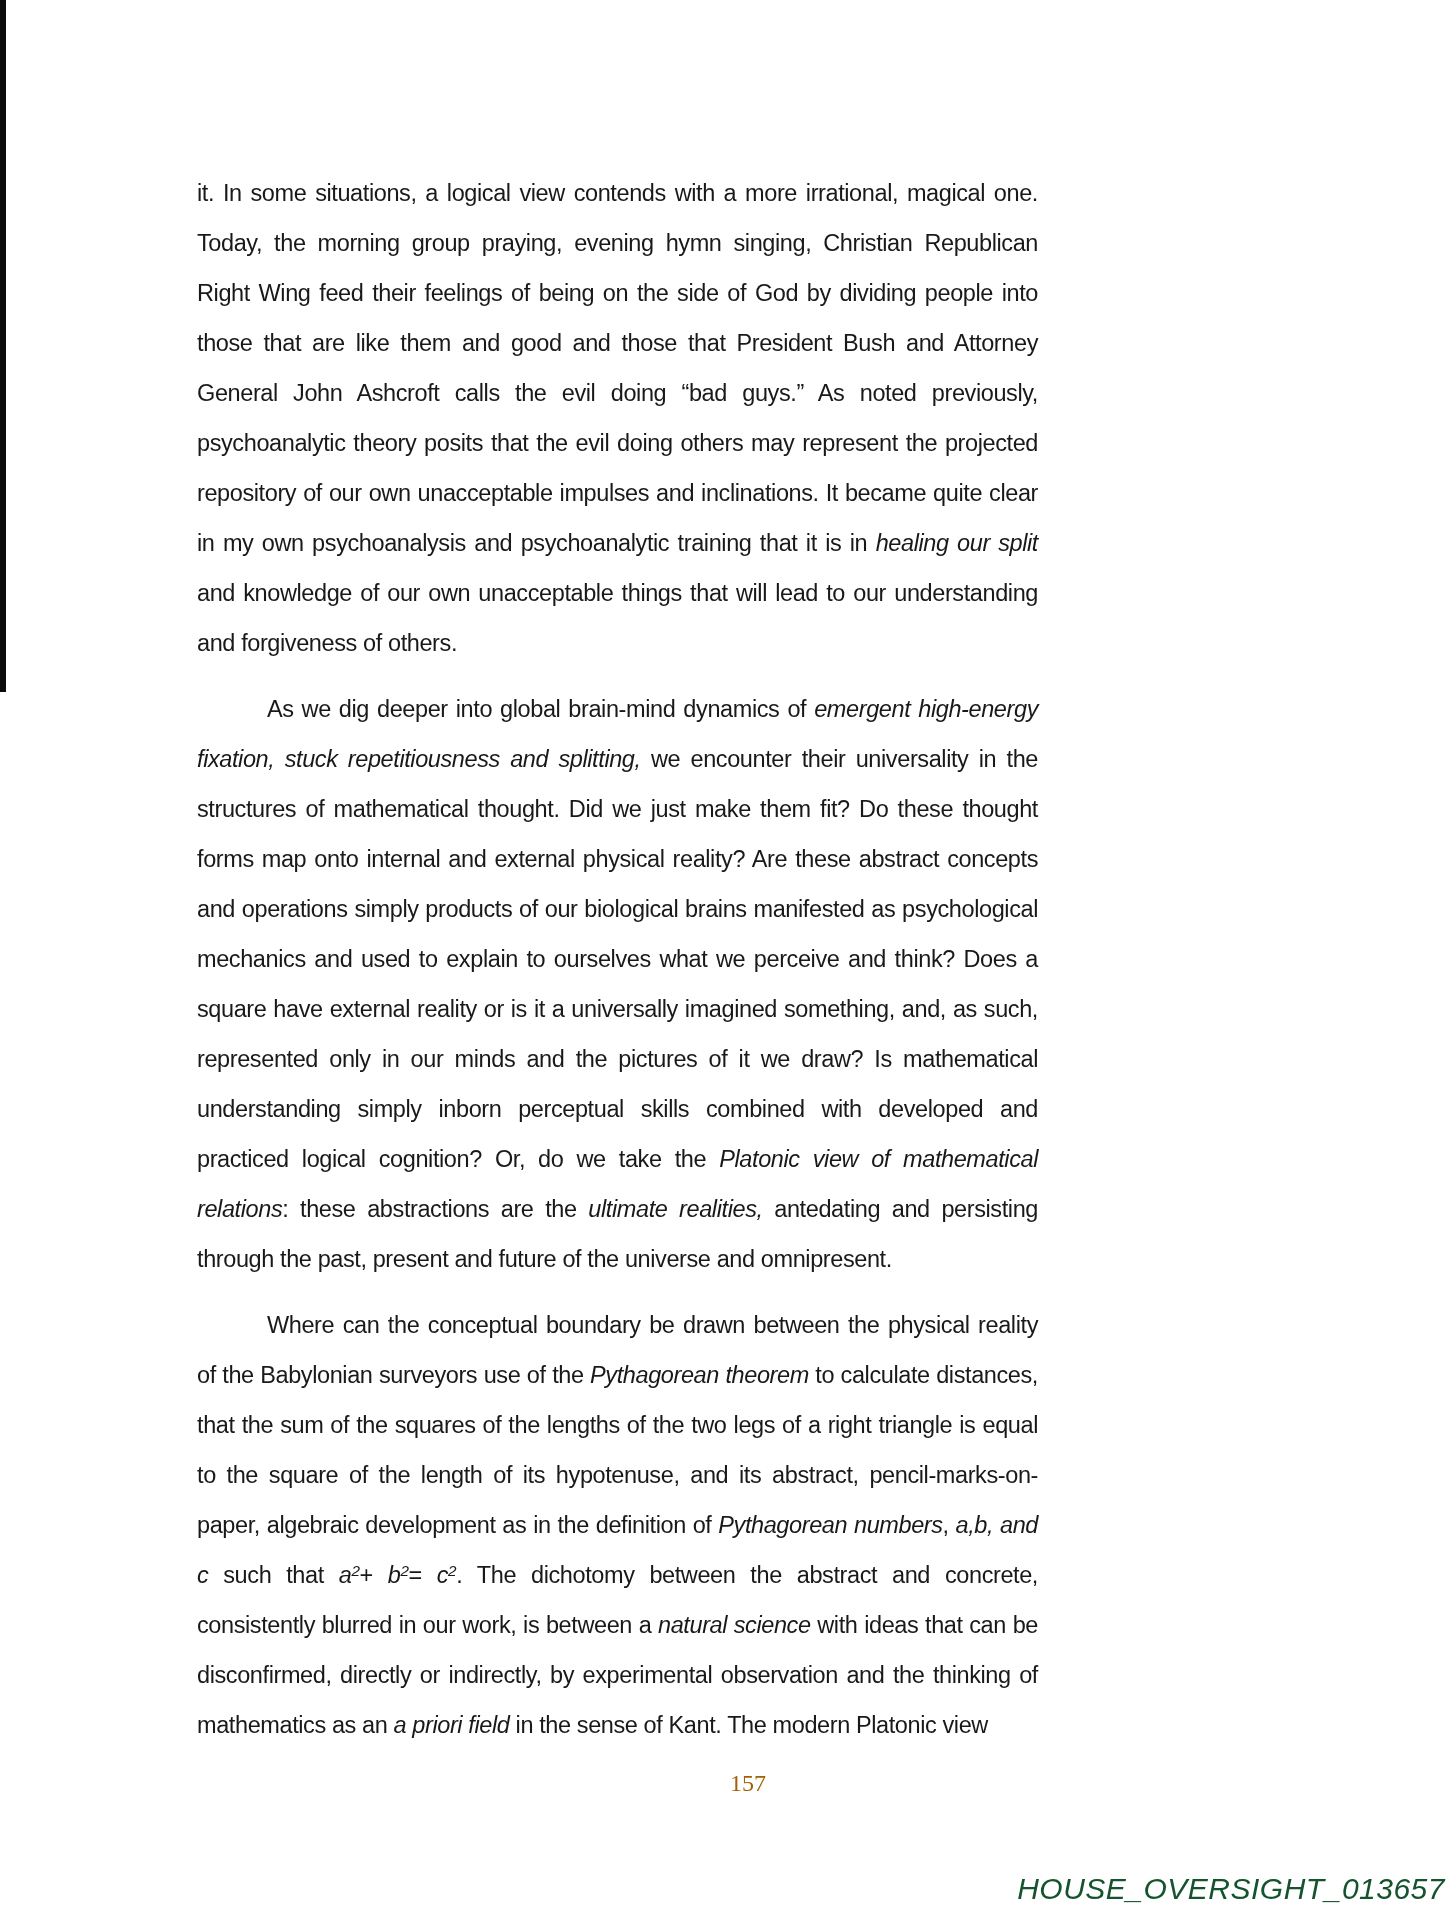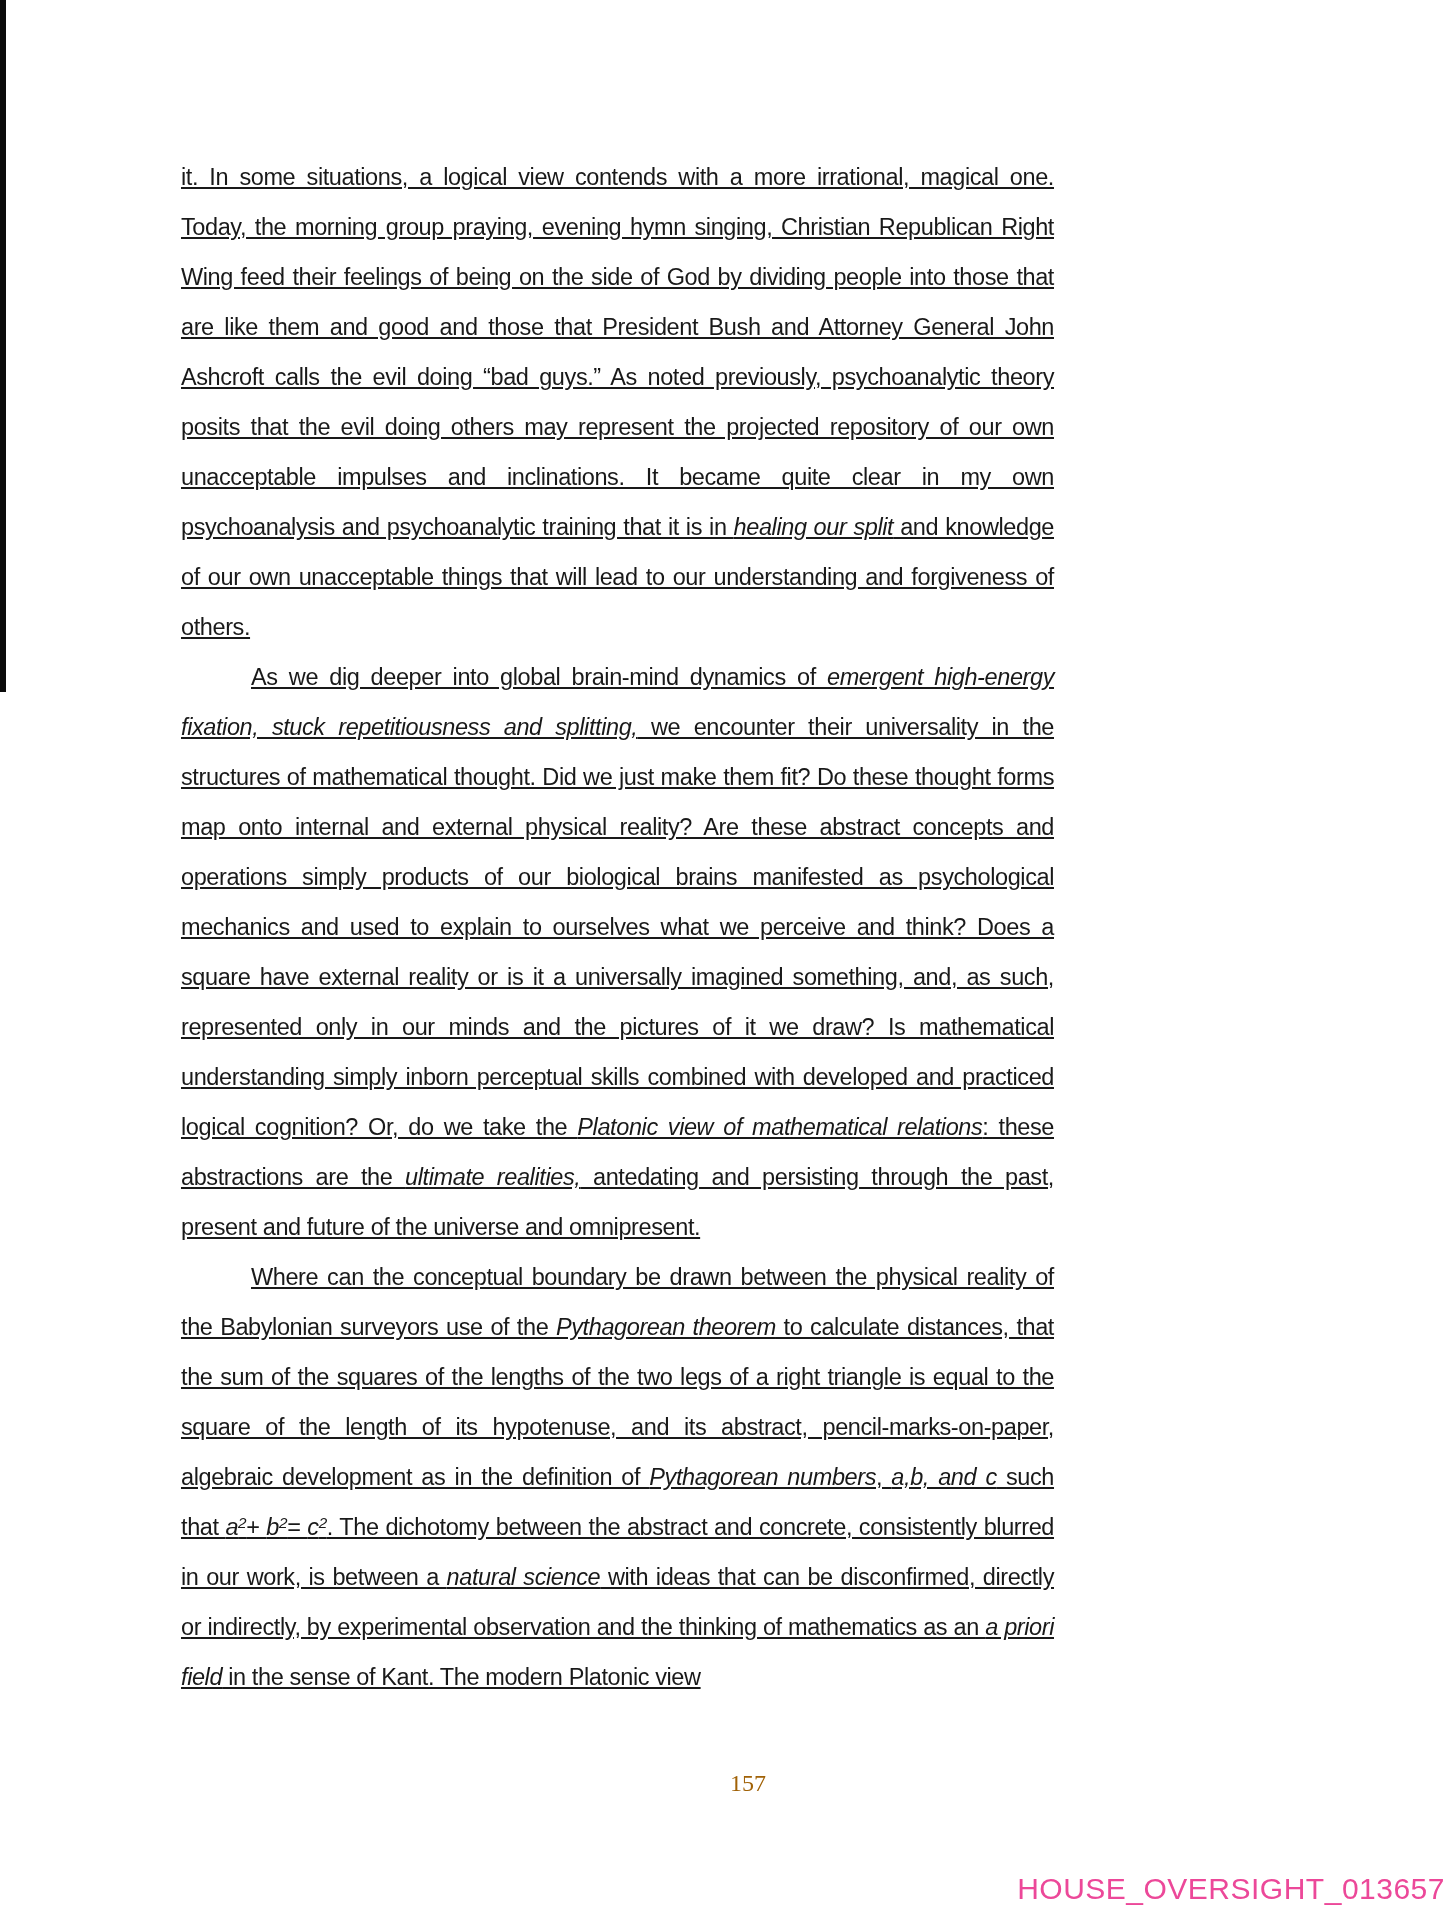--- a/index.html
+++ b/index.html
@@ -29,23 +29,22 @@
     top: 152px;
     width: 873px;
     font-family: "Liberation Sans", sans-serif;
     font-size: 23.5px;
     letter-spacing: -0.4px;
     line-height: 50px;
     color: #191919;
     text-align: justify;
   }
   .text-block p {
-    margin: 0;
+    margin: 16px;
     padding: 0;
-    text-decoration: underline;
   }
   .text-block p.indent {
     text-indent: 70px;
   }
   .it {
     font-style: italic;
   }
   .sup {
     position: relative;
     top: -0.48em;
@@ -60,22 +59,23 @@
     font-size: 24px;
     color: #a16207;
   }
   .stamp {
     position: absolute;
     right: 8px;
     top: 1872px;
     font-family: "Liberation Sans", sans-serif;
     font-size: 30px;
     letter-spacing: 0.5px;
-    color: #ec4899;
+    color: #14532d;
     white-space: nowrap;
+    font-style: italic;
   }
 </style>
 </head>
 <body>
 
 <div class="page">
   <div class="scan-bar"></div>
   <main class="text-block">
       <p><span>it. In some situations, a logical view contends with a more irrational, magical one. Today, the morning group praying, evening hymn singing, Christian Republican Right Wing feed their feelings of being on the side of God by dividing people into those that are like them and good and those that President Bush and Attorney General John Ashcroft calls the evil doing “bad guys.” As noted previously, psychoanalytic theory posits that the evil doing others may represent the projected repository of our own unacceptable impulses and inclinations. It became quite clear in my own psychoanalysis and psychoanalytic training that it is in </span><span class="it">healing our split</span><span> and knowledge of our own unacceptable things that will lead to our understanding and forgiveness of others.</span></p>
       <p class="indent"><span>As we dig deeper into global brain-mind dynamics of </span><span class="it">emergent high-energy fixation, stuck repetitiousness and splitting,</span><span> we encounter their universality in the structures of mathematical thought. Did we just make them fit? Do these thought forms map onto internal and external physical reality? Are these abstract concepts and operations simply products of our biological brains manifested as psychological mechanics and used to explain to ourselves what we perceive and think? Does a square have external reality or is it a universally imagined something, and, as such, represented only in our minds and the pictures of it we draw? Is mathematical understanding simply inborn perceptual skills combined with developed and practiced logical cognition? Or, do we take the </span><span class="it">Platonic view of mathematical relations</span><span>: these abstractions are the </span><span class="it">ultimate realities,</span><span> antedating and persisting through the past, present and future of the universe and omnipresent.</span></p>

